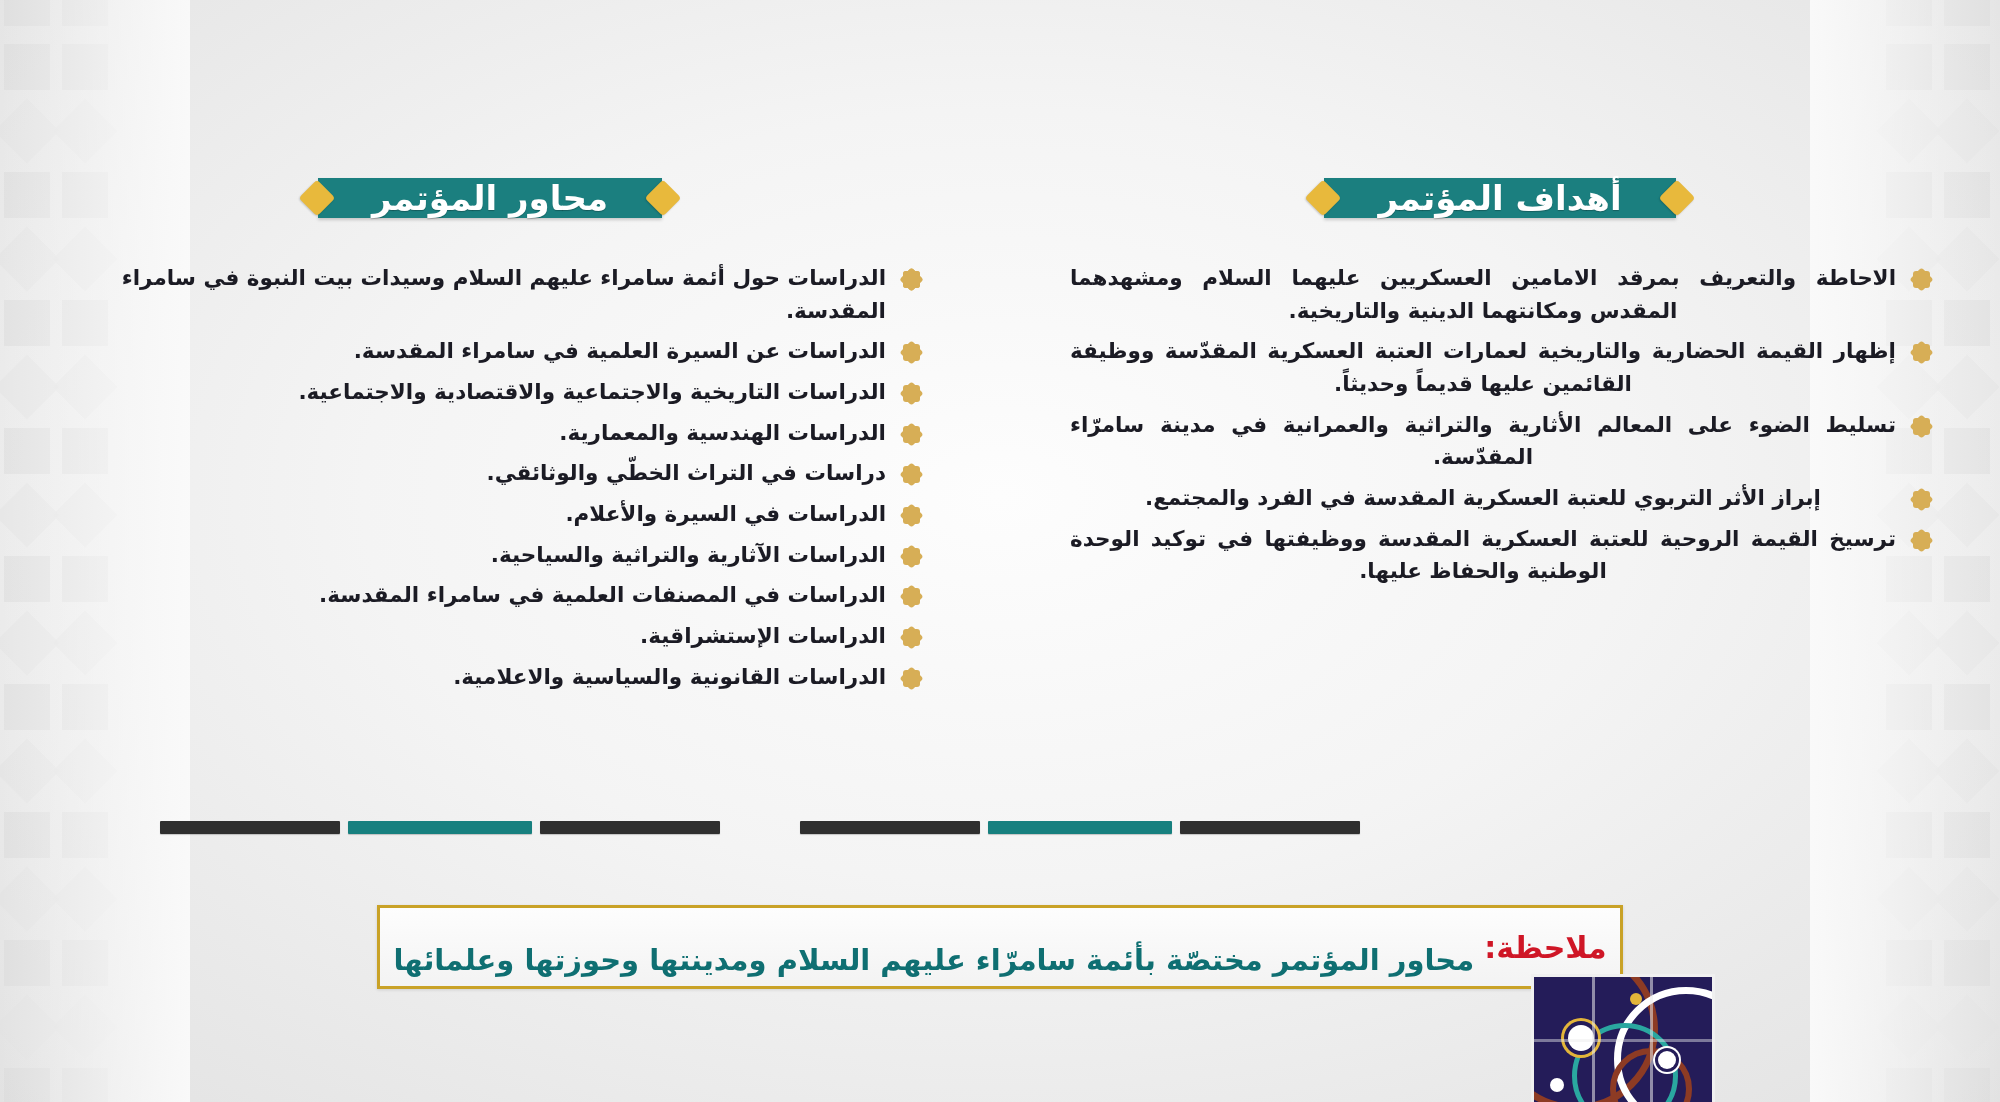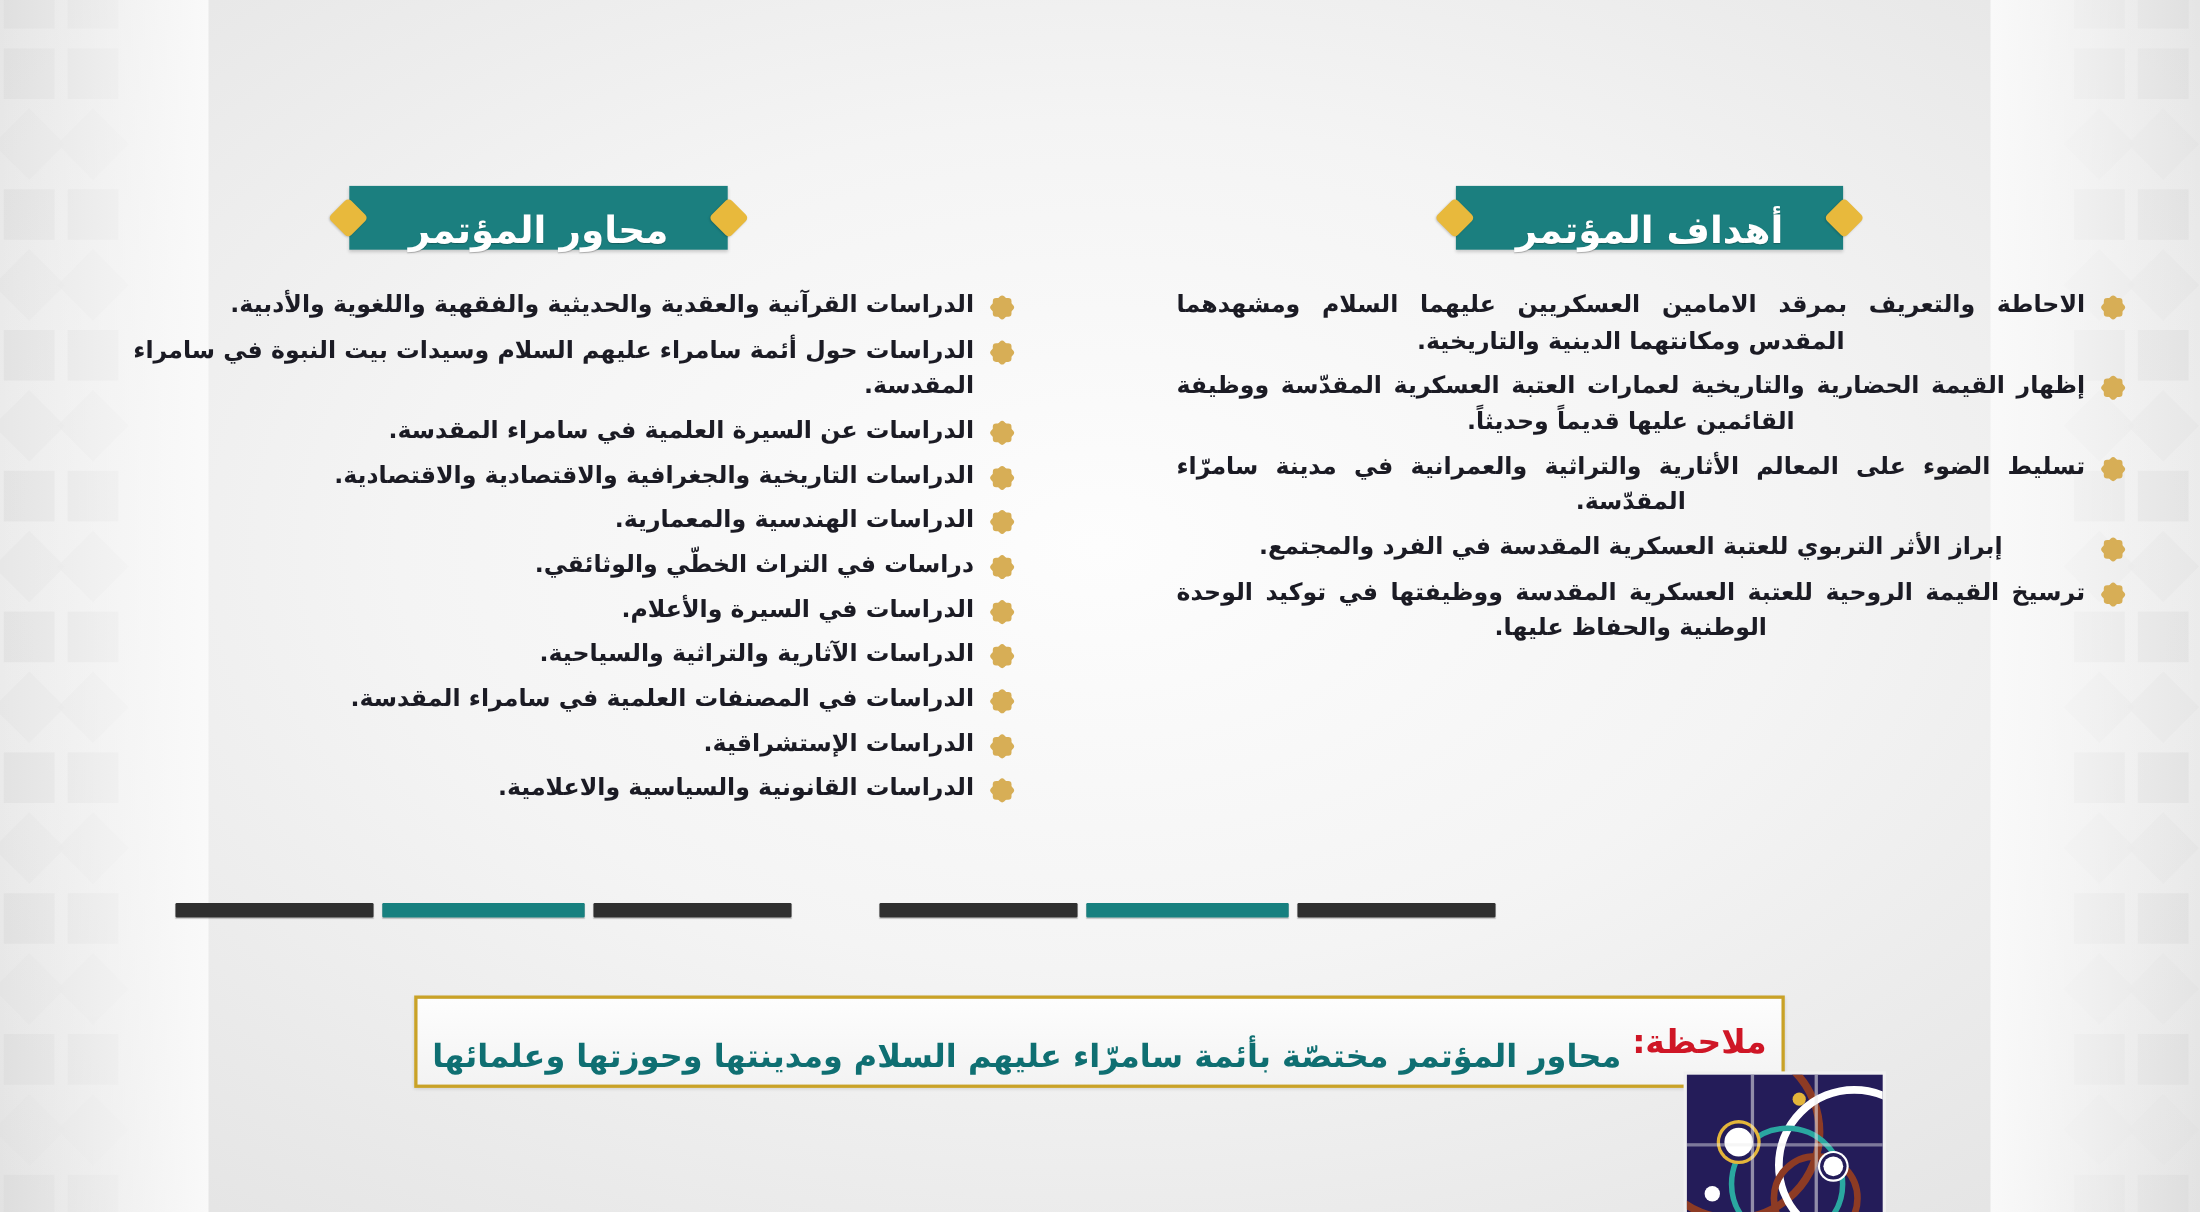--- a/index.html
+++ b/index.html
@@ -52,22 +52,22 @@
   .col.left{left:60px;}
 
   
   .banner-wrap{
     position:relative;height:76px;margin-top:160px;
     display:flex;align-items:center;justify-content:center;
   }
   .banner{
     position:relative;
     background:#1b7f7f;
-    height:58px;
-    display:flex;align-items:flex-end;justify-content:center;
+    height:40px;
+    display:flex;align-items:center;justify-content:center;
     padding:0 54px;
     box-shadow:0 2px 3px rgba(0,0,0,.18);
   }
   .banner .btitle{
     color:#ffffff;
     font-size:34px;
     font-weight:bold;
     letter-spacing:.5px;
     line-height:1;
     white-space:nowrap;
@@ -288,33 +288,33 @@
         <div class="banner">
           <span class="diamond start"></span>
           <span class="btitle">محاور المؤتمر</span>
           <span class="diamond end"></span>
         </div>
       </div>
       <ul class="blist left-list" id="thmList">
           <li><span class="bmark">
               <i></i>
               <b></b>
-            </span><span>الدراسات القرآنية والعقدية والحديثية والفقهية واللغوية والأدبية.</span></li>
+            </span></li>
           <li><span class="bmark">
               <i></i>
               <b></b>
             </span><span>الدراسات حول أئمة سامراء عليهم السلام وسيدات بيت النبوة في سامراء المقدسة.</span></li>
           <li><span class="bmark">
               <i></i>
               <b></b>
             </span><span>الدراسات عن السيرة العلمية في سامراء المقدسة.</span></li>
           <li><span class="bmark">
               <i></i>
               <b></b>
-            </span><span>الدراسات التاريخية والجغرافية والاقتصادية والاقتصادية.</span></li>
+            </span><span>الدراسات التاريخية والاجتماعية والاقتصادية والاجتماعية.</span></li>
           <li><span class="bmark">
               <i></i>
               <b></b>
             </span><span>الدراسات الهندسية والمعمارية.</span></li>
           <li><span class="bmark">
               <i></i>
               <b></b>
             </span><span>دراسات في التراث الخطّي والوثائقي.</span></li>
           <li><span class="bmark">
               <i></i>

